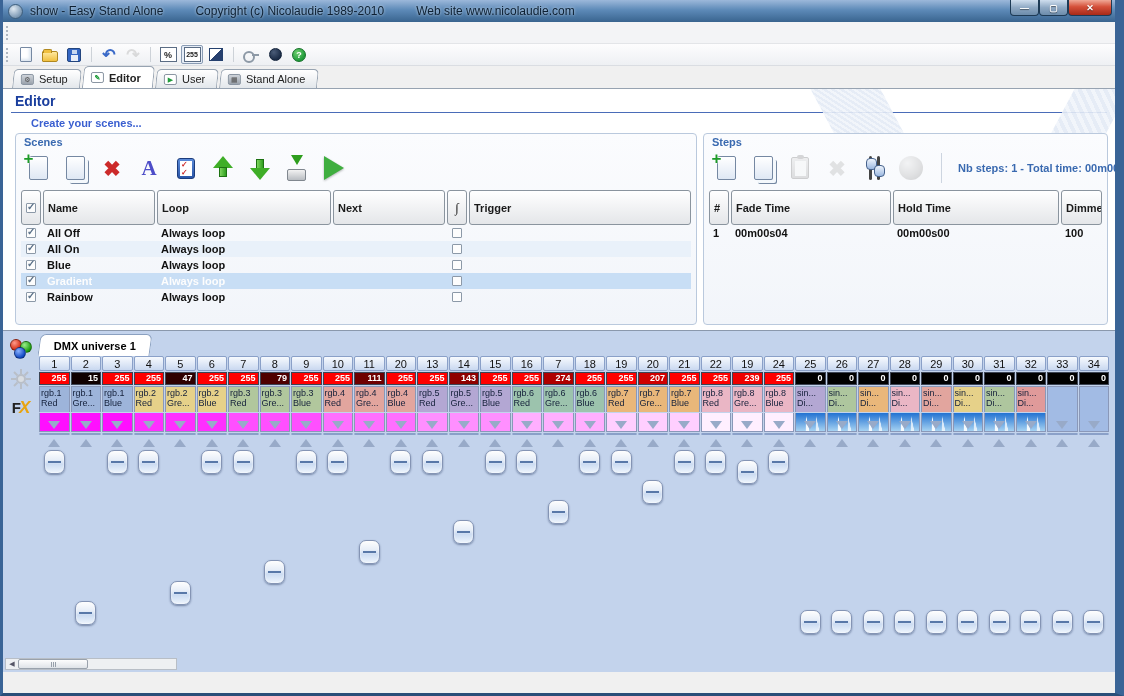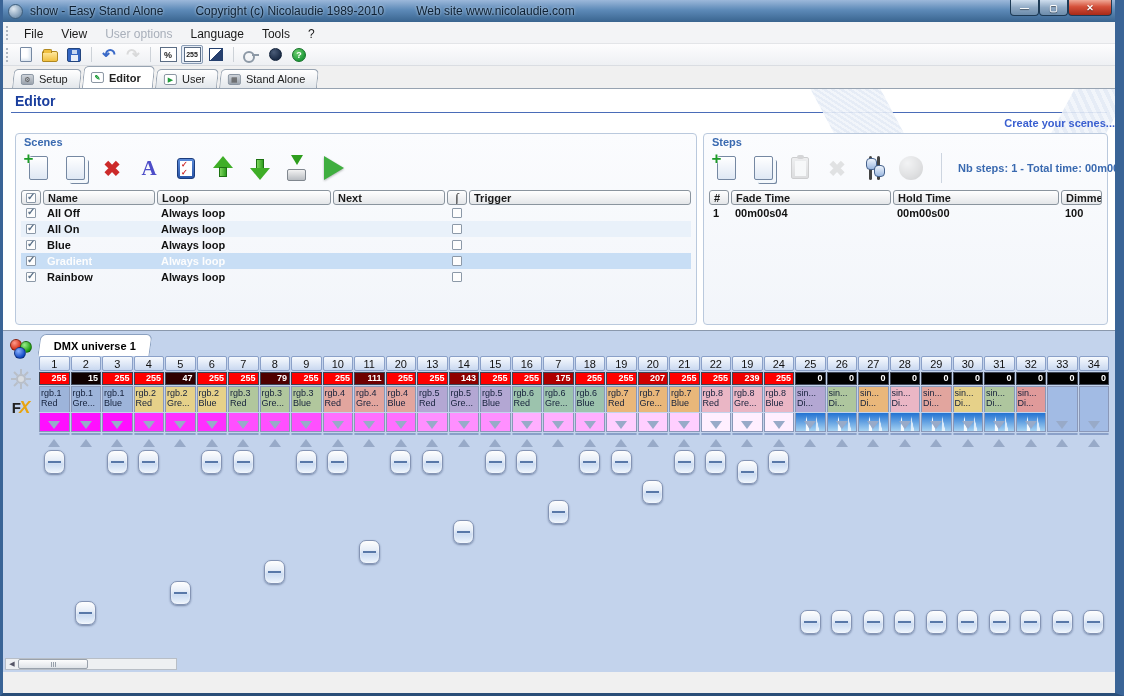--- a/index.html
+++ b/index.html
@@ -80,21 +80,21 @@
 
   
   .editor { height:242px; background:#fff; border-top:1px solid #97a3b1; position:relative; overflow:hidden; }
   .watermark { position:absolute; top:0; right:10px; width:290px; height:150px; pointer-events:none; }
   .wm-band { position:absolute; top:-20px; width:70px; height:170px;
     background:repeating-linear-gradient(45deg,#e3eaf5 0 3px,#f0f4fa 3px 6px); opacity:.9; }
   .wm-band.b1 { left:30px; transform:skewX(28deg); }
   .wm-band.b2 { right:10px; width:55px; transform:skewX(-28deg); }
   .editor-title { margin:4px 0 0 12px; color:#1b3f9e; font-size:14px; font-weight:bold; position:relative; }
   .editor-rule { height:1px; background:#4a6cb8; margin:3px 8px 4px 8px; }
-  .editor-sub { margin-left:28px; color:#3a5fd0; font-size:11px; font-weight:bold; position:relative;text-align:right; }
+  .editor-sub { margin-left:28px; color:#3a5fd0; font-size:11px; font-weight:bold; position:relative; }
 
   .group { position:absolute; border:1px solid #bac9dd; border-radius:4px;
     background:linear-gradient(#fbfcfe,#f2f5fa); }
   .group-label { position:absolute; top:2px; left:8px; color:#3a6ab0; font-size:11px; font-weight:bold; }
   .g-scenes { left:12px; top:44px; width:682px; height:192px; }
   .g-steps  { left:700px; top:44px; width:405px; height:192px; }
   .icons-row { position:absolute; top:15px; left:8px; height:38px; display:flex; align-items:center; gap:9px; }
   .scn-ico { position:relative; display:flex; align-items:center; justify-content:center; width:28px; height:32px; }
   .scn-ico.disabled { opacity:.4; filter:grayscale(1); }
   .big-page { position:relative; width:19px; height:24px; background:linear-gradient(#fff,#dfe8f4); border:1px solid #7588a2;
@@ -136,21 +136,21 @@
     border-radius:2px; position:relative; }
   .i-clipboard::before { content:""; position:absolute; top:-3px; left:5px; width:7px; height:4px; background:#9aa0a6;
     border-radius:2px; }
   .i-clipboard::after { content:""; position:absolute; top:3px; left:3px; width:11px; height:15px; background:#f2f4f6; }
   .steps-sep { width:1px; height:30px; background:#cdd5e0; margin:0 7px; }
   .steps-info { color:#3a6ab0; font-size:11px; font-weight:bold; white-space:nowrap; }
 
   
   .tbl { position:absolute; left:5px; right:5px; top:56px; }
   .tbl-head { display:grid; gap:2px; }
-  .th { height:15px; border:1px solid #8a949e; border-radius:3px; background:linear-gradient(#ffffff,#e4e6e9);
+  .th { height:35px; border:1px solid #8a949e; border-radius:3px; background:linear-gradient(#ffffff,#e4e6e9);
     font-size:11px; font-weight:bold; color:#1a1a1a; display:flex; align-items:center; padding:0 4px; overflow:hidden; }
   .tbl-body .tr { display:grid; gap:2px; height:16px; align-items:center; font-size:11px; font-weight:bold; color:#111; }
   .tbl-body .tr:nth-child(even) { background:#e9f1fa; }
   .tbl-body .tr.selected { background:#c8def5; color:#fdfdfd; }
   .td { padding:0 4px; overflow:hidden; white-space:nowrap; }
   .cols-scenes { grid-template-columns:20px 112px 174px 112px 20px 1fr; }
   .cols-steps  { grid-template-columns:20px 160px 166px 1fr; }
   .cbx { width:10px; height:10px; border:1px solid #8c99a8; background:#fdfdfd; display:inline-block;
     position:relative; border-radius:1px; }
   .cbx.checked::after { content:"✓"; position:absolute; left:0px; top:-3px; font-size:10px; color:#5a7088; }
@@ -229,21 +229,20 @@
     <span class="tb-text">Web site www.nicolaudie.com</span>
     <div class="win-btns">
       <div class="win-btn min">—</div>
       <div class="win-btn max">▢</div>
       <div class="win-btn close">✕</div>
     </div>
   </div>
 
   <div class="menubar">
     <span class="grip"></span>
-    <span id="menu-items"><span class="menu-item">File</span><span class="menu-item">View</span><span class="menu-item disabled">User options</span><span class="menu-item">Language</span><span class="menu-item">Tools</span><span class="menu-item">?</span></span>
   </div>
 
   <div class="toolbar">
     <span class="grip"></span>
     <span id="toolbar-items" style="display:flex;align-items:center;gap:2px;">
         <span class="tool-btn">
           <span class="i-page"></span>
         </span>
         <span class="tool-btn">
           <span class="i-folder"></span>
@@ -714,21 +713,21 @@
     <div class="ch-slider">
       <span class="chev up"></span>
       <span class="ticks"></span>
       <span class="track"></span>
       <span class="thumb" style="top:16px"></span>
       <span class="chev down"></span>
     </div>
   </div>
         <div class="strip">
     <div class="ch-num">7</div>
-    <div class="ch-val" style="background:rgb(175,0,0)">175</div>
+    <div class="ch-val" style="background:rgb(175,0,0)">274</div>
     <div class="ch-name" style="background:#9cc3ad">rgb.6<br>Gre...</div>
           <div class="ch-swatch" style="background:#ffafff"></div>
     <div class="ch-slider">
       <span class="chev up"></span>
       <span class="ticks"></span>
       <span class="track"></span>
       <span class="thumb" style="top:66px"></span>
       <span class="chev down"></span>
     </div>
   </div>

